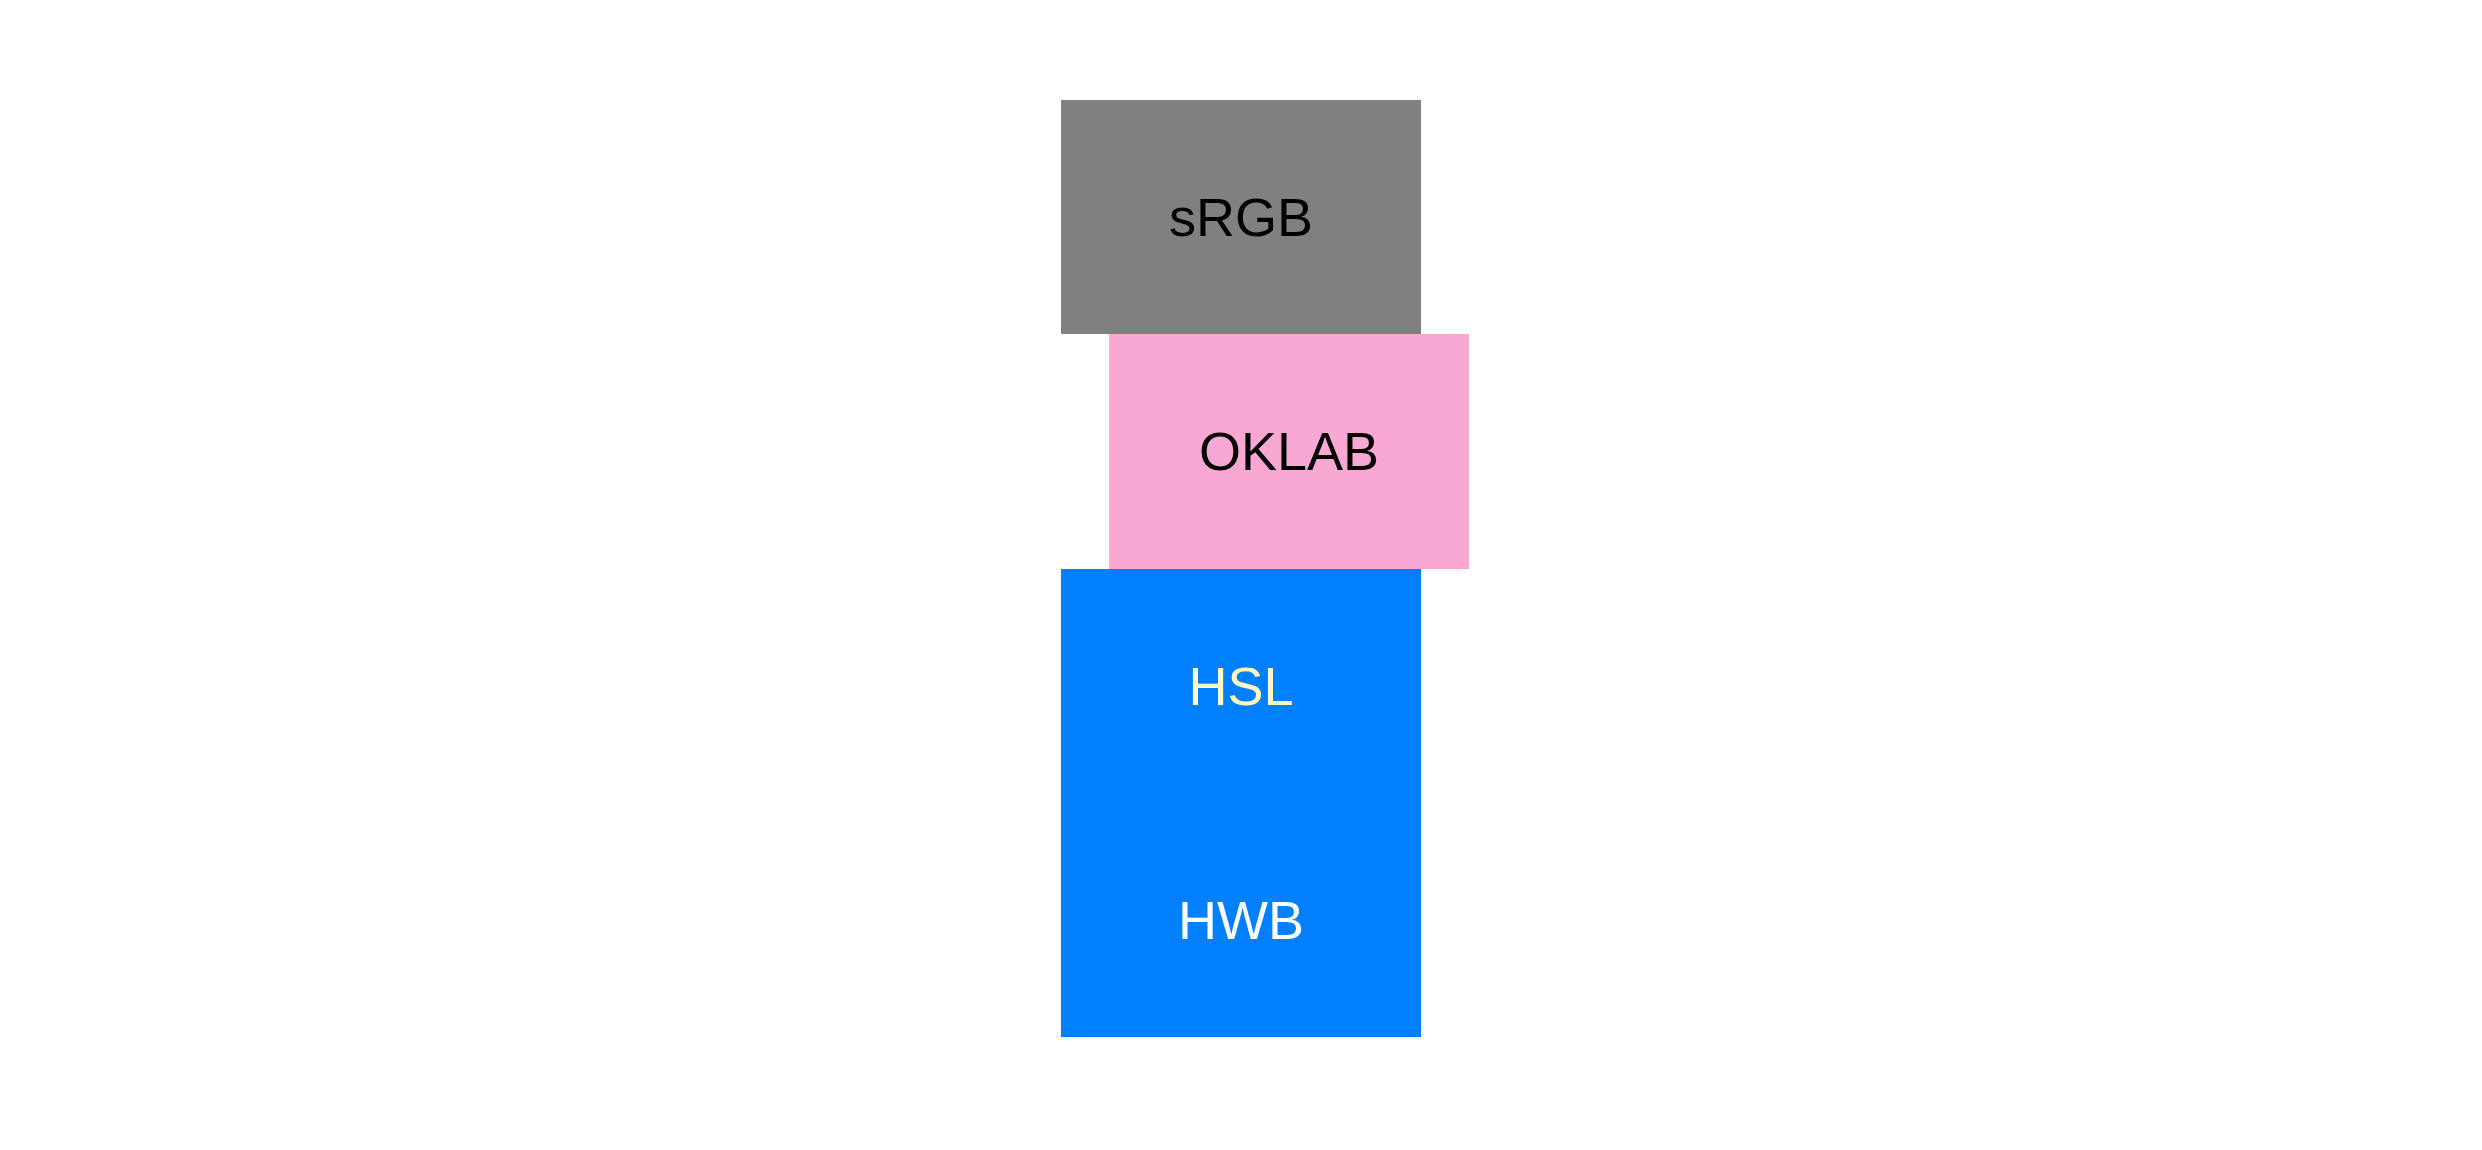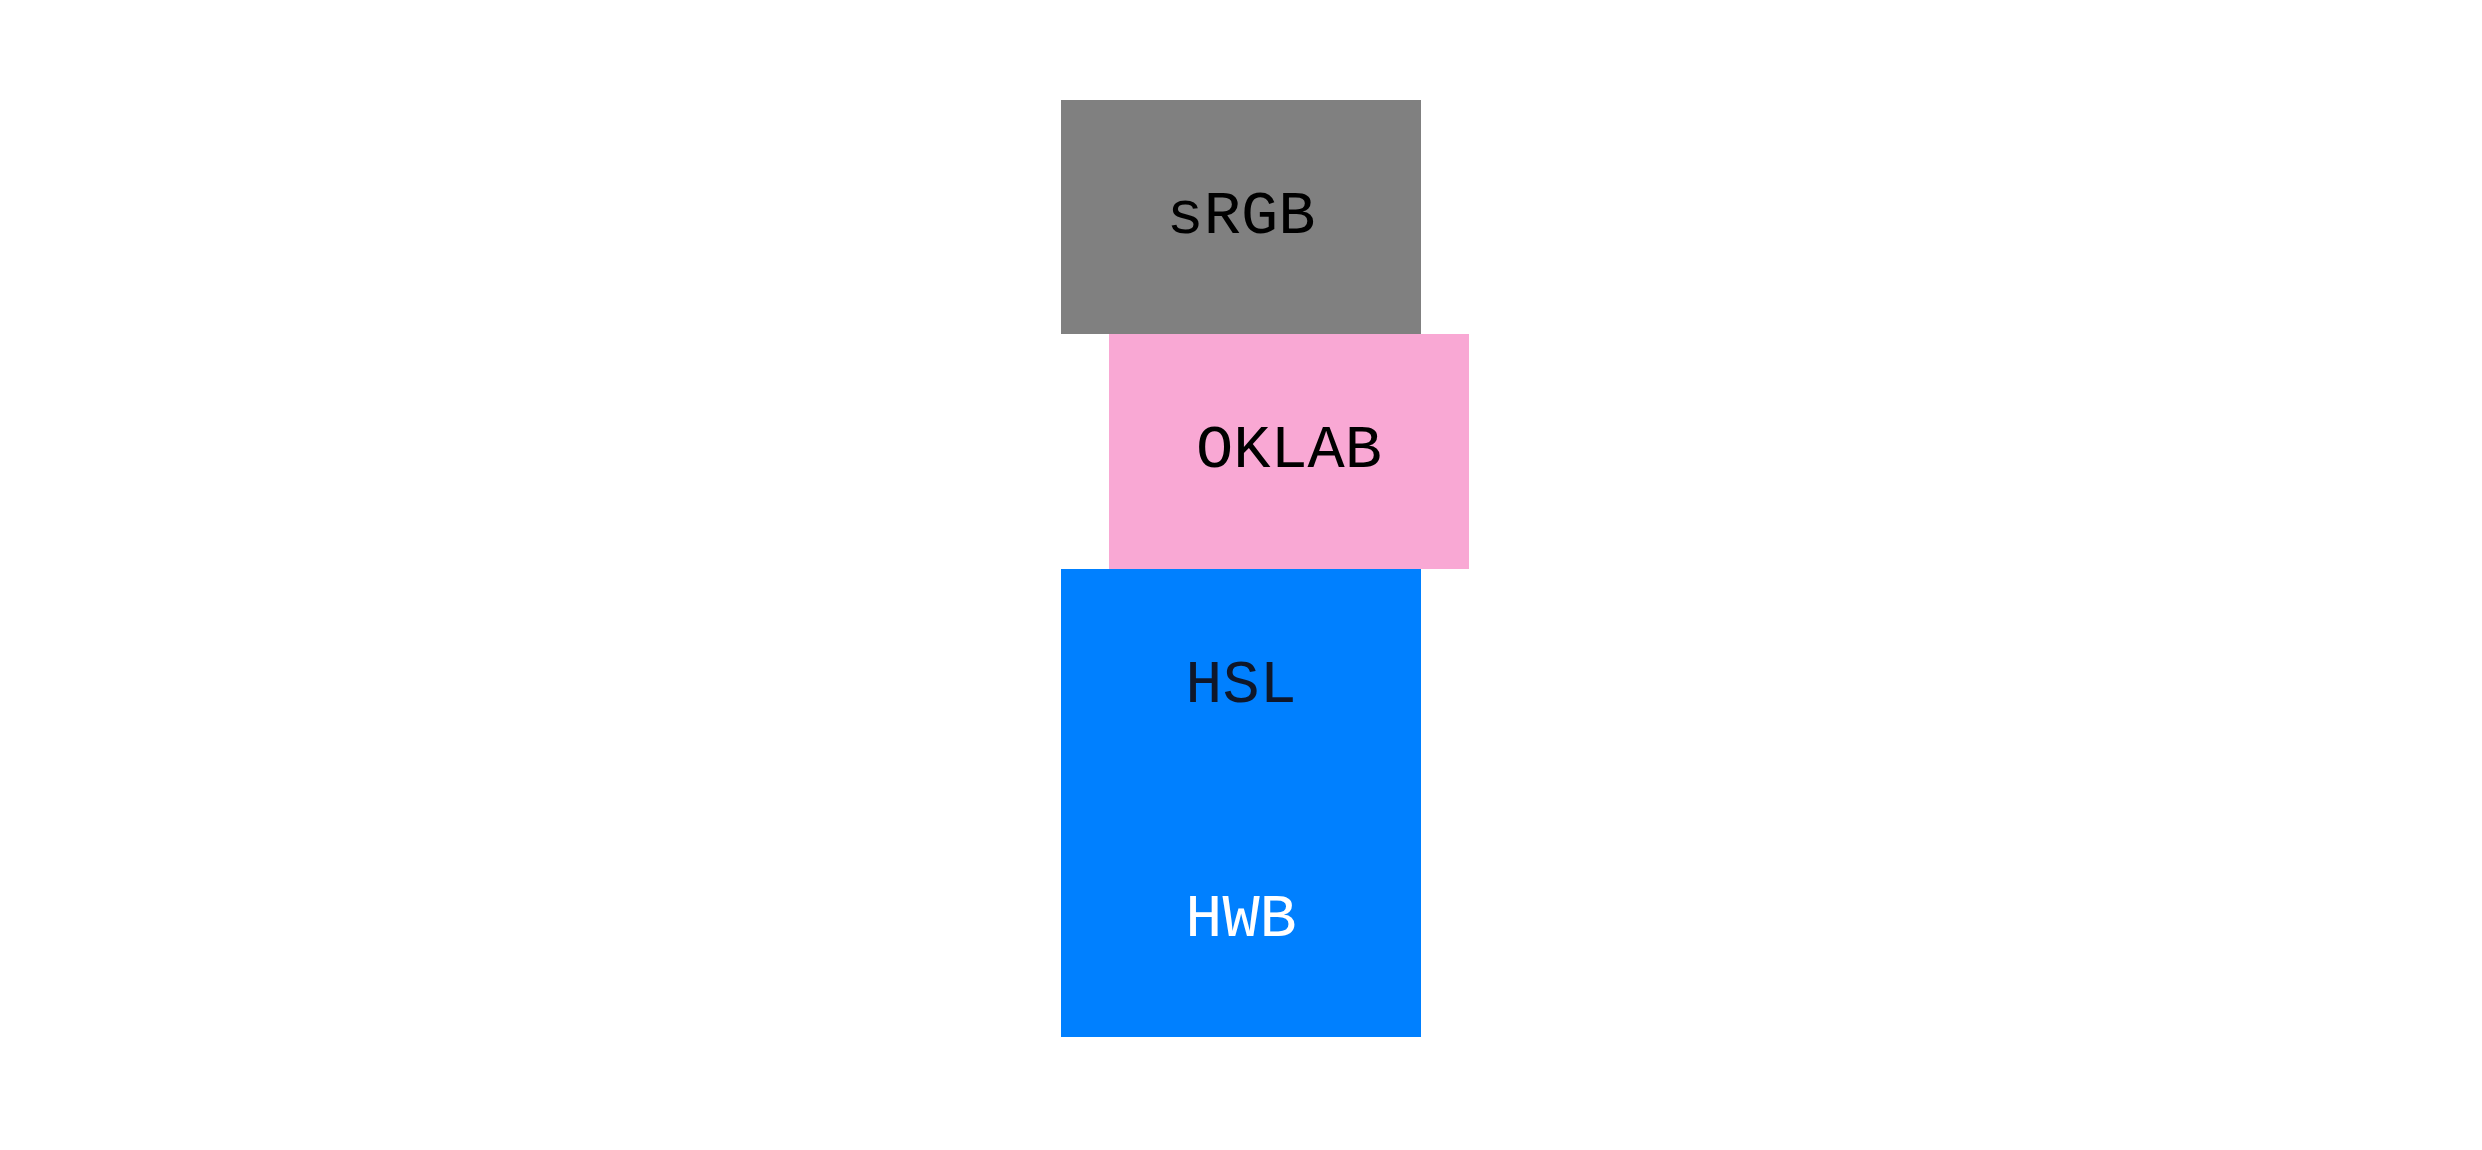--- a/index.html
+++ b/index.html
@@ -27,43 +27,42 @@
     flex-direction: column;
   }
   .swatch {
     flex: 1 1 0;
     width: 100%;
     display: flex;
     align-items: center;
     justify-content: center;
   }
   .swatch-label {
-    font-size: 62px;
+    font-size: 54px;
     line-height: 1;
     letter-spacing: 0;
-    font-family: Liberation Mono, monospace;
   }
 </style>
 </head>
 <body>
 
 <div class="canvas" style="background: rgb(255, 255, 255);">
 
   <div class="stack">
 
     <div class="swatch" style="background: rgb(128, 128, 128);">
       <span class="swatch-label" style="color: rgb(0, 0, 0);">sRGB</span>
     </div>
 
     <div class="swatch" style="background: #f9a8d4; margin-left: 48px;">
       <span class="swatch-label" style="color: rgb(0, 0, 0);">OKLAB</span>
     </div>
 
     <div class="swatch" style="background: rgb(0, 128, 255);">
-      <span class="swatch-label" style="color: #0f172a;">HSL</span>
+      <span class="swatch-label" style="color: #fef9c3;">HSL</span>
     </div>
 
     <div class="swatch" style="background: rgb(0, 128, 255);">
       <span class="swatch-label" style="color: #ffffff;">HWB</span>
     </div>
 
   </div>
 </div>
 
 </body></html>

